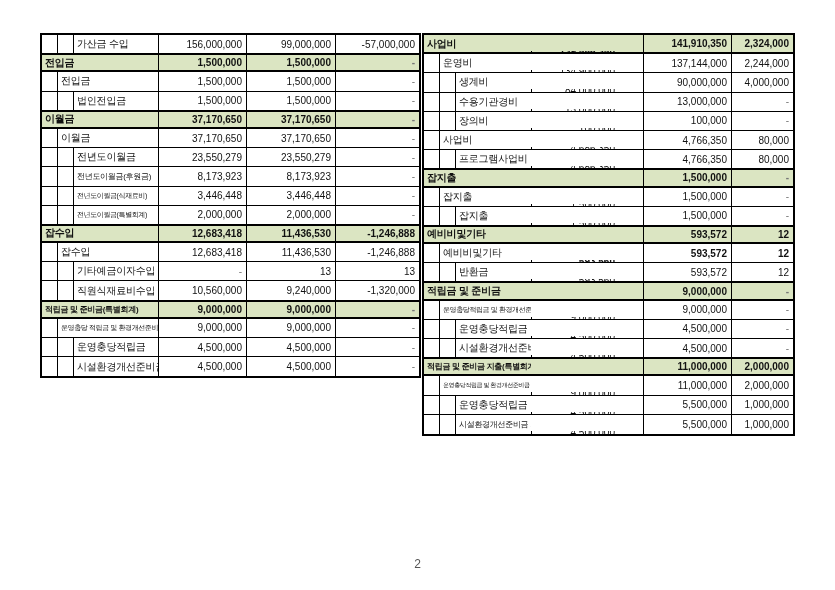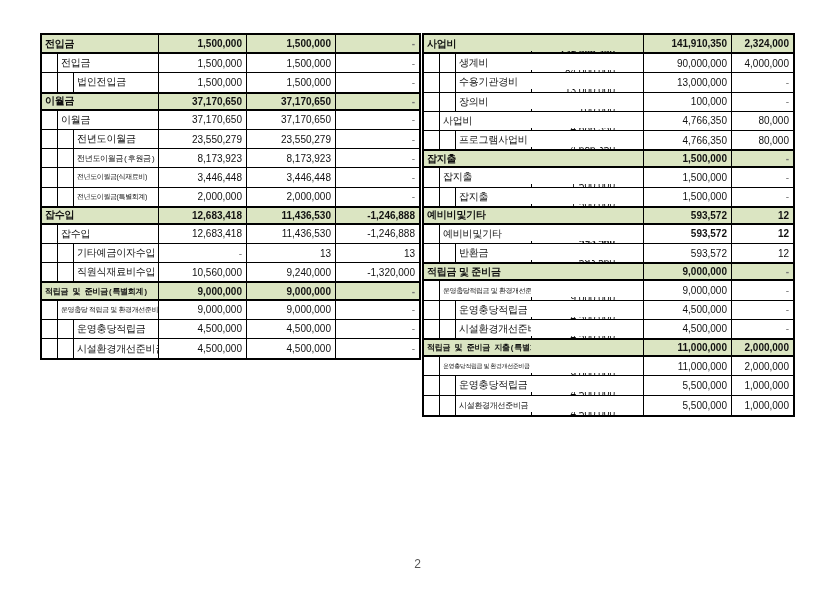--- a/index.html
+++ b/index.html
@@ -15,33 +15,41 @@
   .row:last-child{border-bottom:none;}
   .row.hdr{background:var(--hdr-bg,#dbe5c2);border-top:2px solid #000;border-bottom:2px solid #000;margin-top:-1px;font-weight:bold;}
   .row.hdr:first-child{margin-top:0;border-top:none;}
   .ind{width:16px;flex:0 0 16px;border-right:1px solid #000;}
   .lbl{flex:1 1 auto;display:flex;align-items:center;padding:0 3px;font-size:10px;
        white-space:nowrap;overflow:hidden;letter-spacing:-0.2px;}
   .val{flex:0 0 auto;display:flex;align-items:center;justify-content:flex-end;
        border-left:1px solid #000;padding:0 4px;font-size:10px;white-space:nowrap;overflow:hidden;}
   #left-table .v0{width:88px;} #left-table .v1{width:89px;} #left-table .v2{width:84px;}
   #right-table .v0{width:88px;margin-top:16px;} #right-table .v1{width:88px;margin-left:24px;} #right-table .v2{width:62px;}
-  .sz-m .lbl{font-size:8px;letter-spacing:-0.3px;font-family:Liberation Mono, monospace;}
+  .sz-m .lbl{font-size:8px;letter-spacing:-0.3px;}
   .sz-s .lbl{font-size:7px;letter-spacing:-0.4px;}
   .sz-xs .lbl{font-size:6px;letter-spacing:-0.4px;}
   .vbold .val{font-weight:bold;}
   .dash{color:#777;}
   .page-number{position:absolute;left:0;right:0;top:557px;text-align:center;
                font-size:12px;color:#555;}
 </style>
 </head>
 <body>
 
 <div class="page">
   <div id="left-table" class="btable">
+      <div class="row">
+        <div class="ind"></div>
+        <div class="ind"></div>
+        <div class="lbl">가산금 수입</div>
+        <div class="val v0">156,000,000</div>
+        <div class="val v1">99,000,000</div>
+        <div class="val v2">-57,000,000</div>
+      </div>
       <div class="row hdr">
         <div class="lbl">전입금</div>
         <div class="val v0">1,500,000</div>
         <div class="val v1">1,500,000</div>
         <div class="val v2 dash">-</div>
       </div>
       <div class="row">
         <div class="ind"></div>
         <div class="lbl">전입금</div>
         <div class="val v0">1,500,000</div>
@@ -159,20 +167,27 @@
         <div class="val v1">4,500,000</div>
         <div class="val v2 dash">-</div>
       </div>
     </div>
   <div id="right-table" class="btable">
       <div class="row hdr">
         <div class="lbl">사업비</div>
         <div class="val v0">139,586,350</div>
         <div class="val v1">141,910,350</div>
         <div class="val v2">2,324,000</div>
+      </div>
+      <div class="row">
+        <div class="ind"></div>
+        <div class="lbl">운영비</div>
+        <div class="val v0">134,900,000</div>
+        <div class="val v1">137,144,000</div>
+        <div class="val v2">2,244,000</div>
       </div>
       <div class="row">
         <div class="ind"></div>
         <div class="ind"></div>
         <div class="lbl">생계비</div>
         <div class="val v0">84,000,000</div>
         <div class="val v1">90,000,000</div>
         <div class="val v2">4,000,000</div>
       </div>
       <div class="row">

